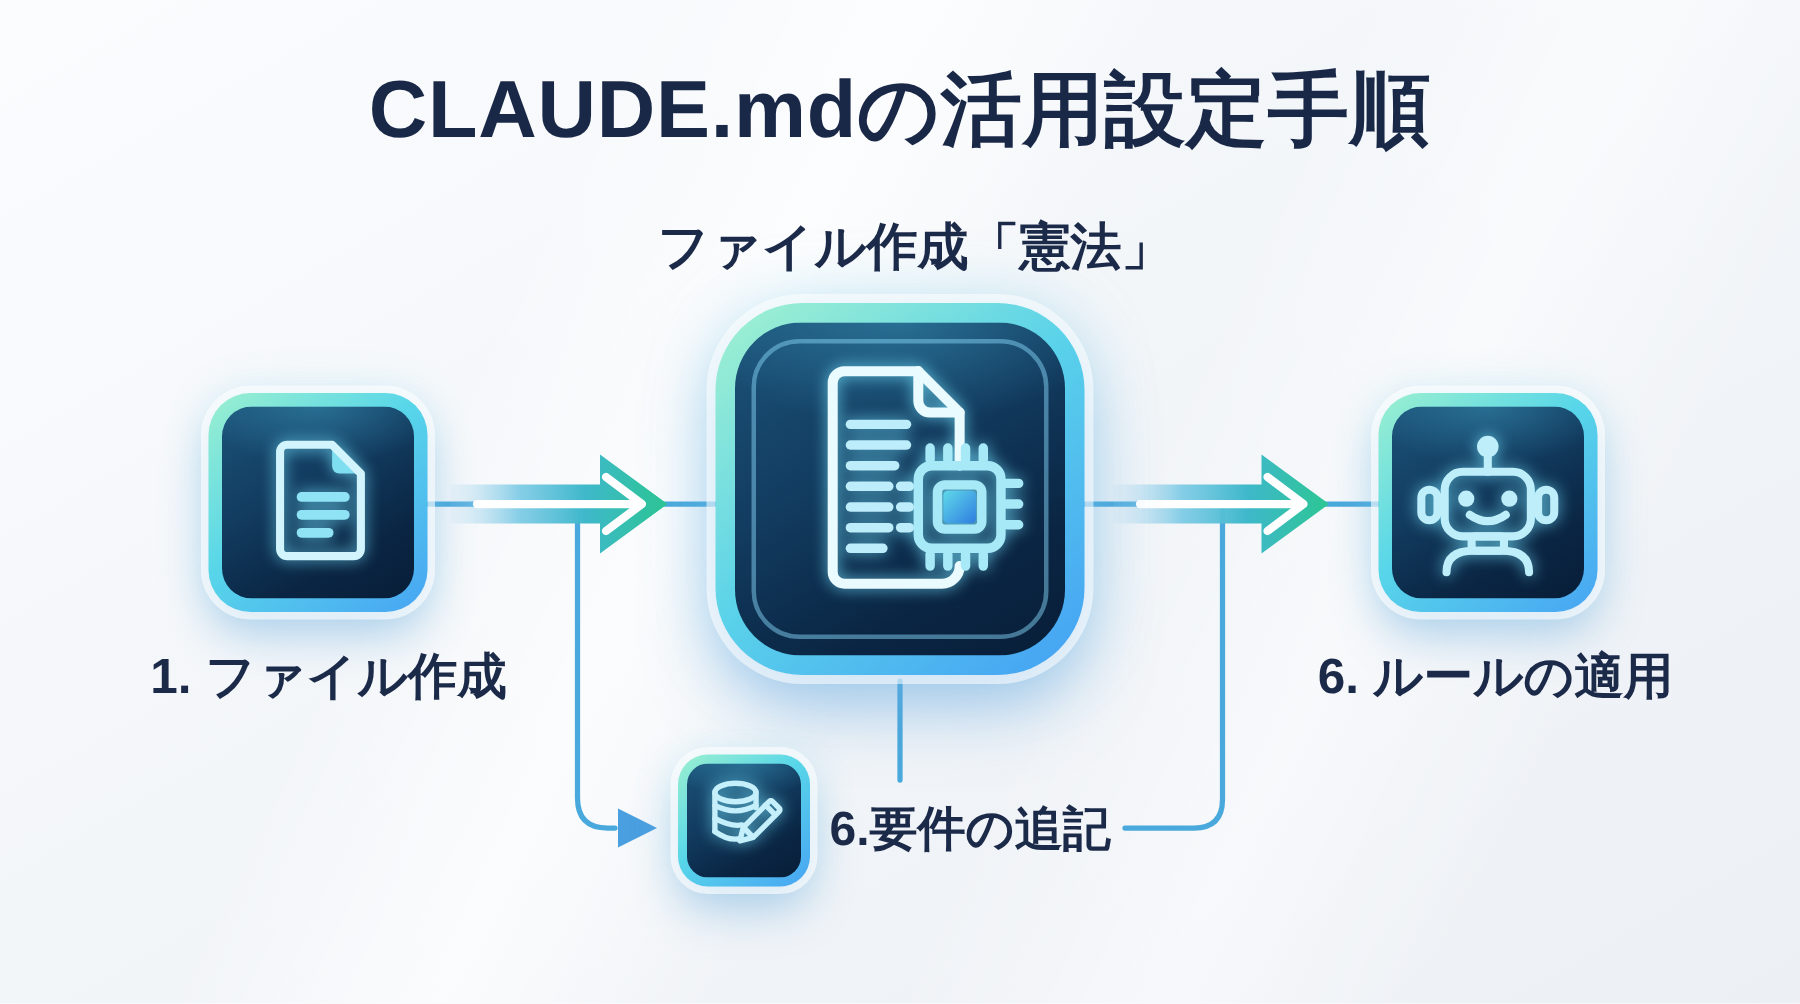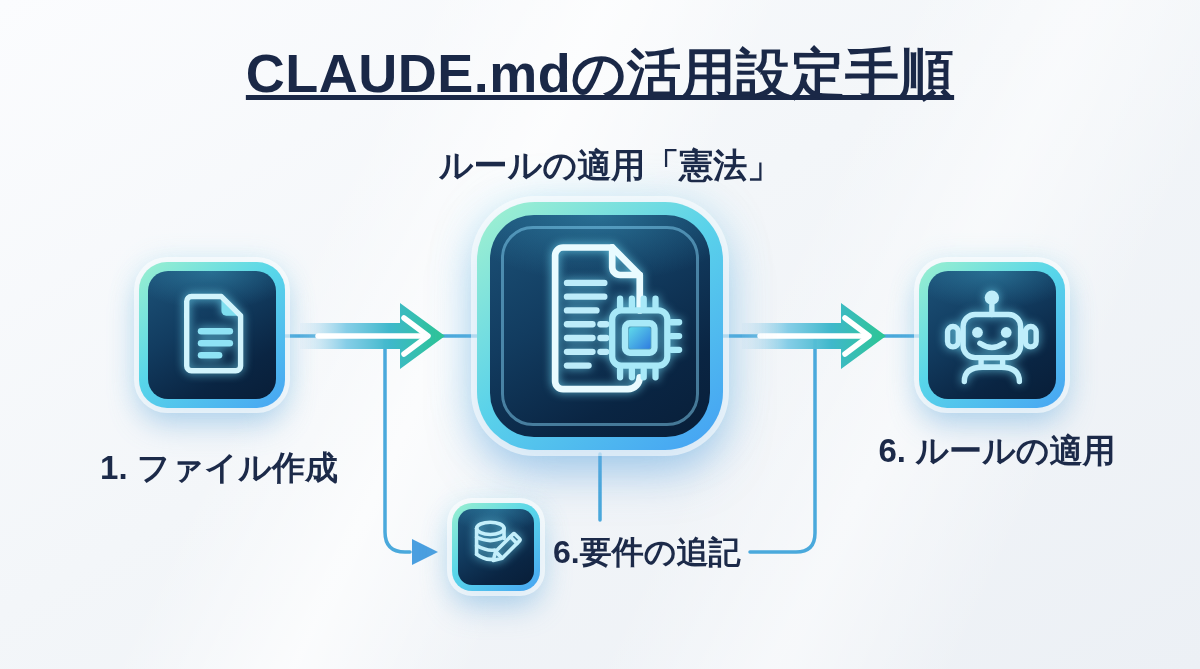--- a/index.html
+++ b/index.html
@@ -12,31 +12,30 @@
     position:absolute;inset:0;pointer-events:none;
     background:
       linear-gradient(115deg, rgba(255,255,255,0) 28%, rgba(255,255,255,.7) 40%, rgba(255,255,255,0) 52%),
       linear-gradient(115deg, rgba(255,255,255,0) 60%, rgba(255,255,255,.5) 72%, rgba(255,255,255,0) 84%);
     z-index:0;
   }
   .title{
     position:absolute;left:0;top:40px;width:1200px;text-align:center;
     font-size:54px;line-height:66px;font-weight:800;color:#1a2847;letter-spacing:.5px;
     z-index:3;
-    text-decoration:underline;
   }
   .subtitle{
     position:absolute;left:300px;top:144px;width:620px;text-align:center;
     font-size:34px;line-height:42px;font-weight:700;color:#1c2a49;
     z-index:3;
   }
   .step-label{
     position:absolute;font-weight:700;color:#1c2a49;z-index:3;
   }
-  .label-1{left:98px;top:448px;width:242px;text-align:center;font-size:33px;line-height:40px;}
+  .label-1{left:98px;top:431px;width:242px;text-align:center;font-size:33px;line-height:40px;}
   .label-2{left:553px;top:533px;width:200px;text-align:left;font-size:32px;line-height:38px;}
   .label-3{left:868px;top:431px;width:258px;text-align:center;font-size:33px;line-height:40px;}
 
   svg.connectors{position:absolute;left:0;top:0;z-index:1;}
 
   .icon-tile{
     position:absolute;z-index:2;border-radius:28px;padding:9px;box-sizing:border-box;
     background:linear-gradient(140deg,#9bf0cf 0%,#58d6e9 45%,#47a4f3 100%);
     box-shadow:0 0 0 5px rgba(255,255,255,.6),0 16px 30px rgba(108,168,220,.45),0 0 28px rgba(130,220,240,.3);
   }
@@ -96,21 +95,21 @@
   <g>
     <path d="M742,323 H841 V303 L886,336 L841,369 V349 H742 Z" fill="url(#arrowGrad1)"></path>
     <g stroke="#ffffff" stroke-width="5.5" fill="none" stroke-linecap="round" stroke-linejoin="round">
       <path d="M760,336 H864"></path>
       <path d="M845,318 L869,336 L845,354"></path>
     </g>
   </g>
 </svg>
 
 <div class="title">CLAUDE.mdの活用設定手順</div>
-<div class="subtitle">ルールの適用「憲法」</div>
+<div class="subtitle">ファイル作成「憲法」</div>
 
 <div class="icon-tile" style="left:139px;top:262px;width:146px;height:146px;">
   <div class="icon-inner"></div>
   <svg class="glyph glow" viewBox="0 0 100 100">
     <path d="M58,18 V30 a4,4 0 0 0 4,4 H74 Z" fill="#7fdeef"></path>
     <path d="M33,18 H58 L74,34 V76 a4,4 0 0 1 -4,4 H33 a4,4 0 0 1 -4,-4 V22 a4,4 0 0 1 4,-4 Z" fill="none" stroke="#d2f4fc" stroke-width="4.5" stroke-linejoin="round"></path>
     <g stroke="#8fe3f5" stroke-width="5.5" stroke-linecap="round">
       <path d="M41,47 H65"></path>
         <path d="M41,57 H65"></path>
         <path d="M41,67 H56"></path>

